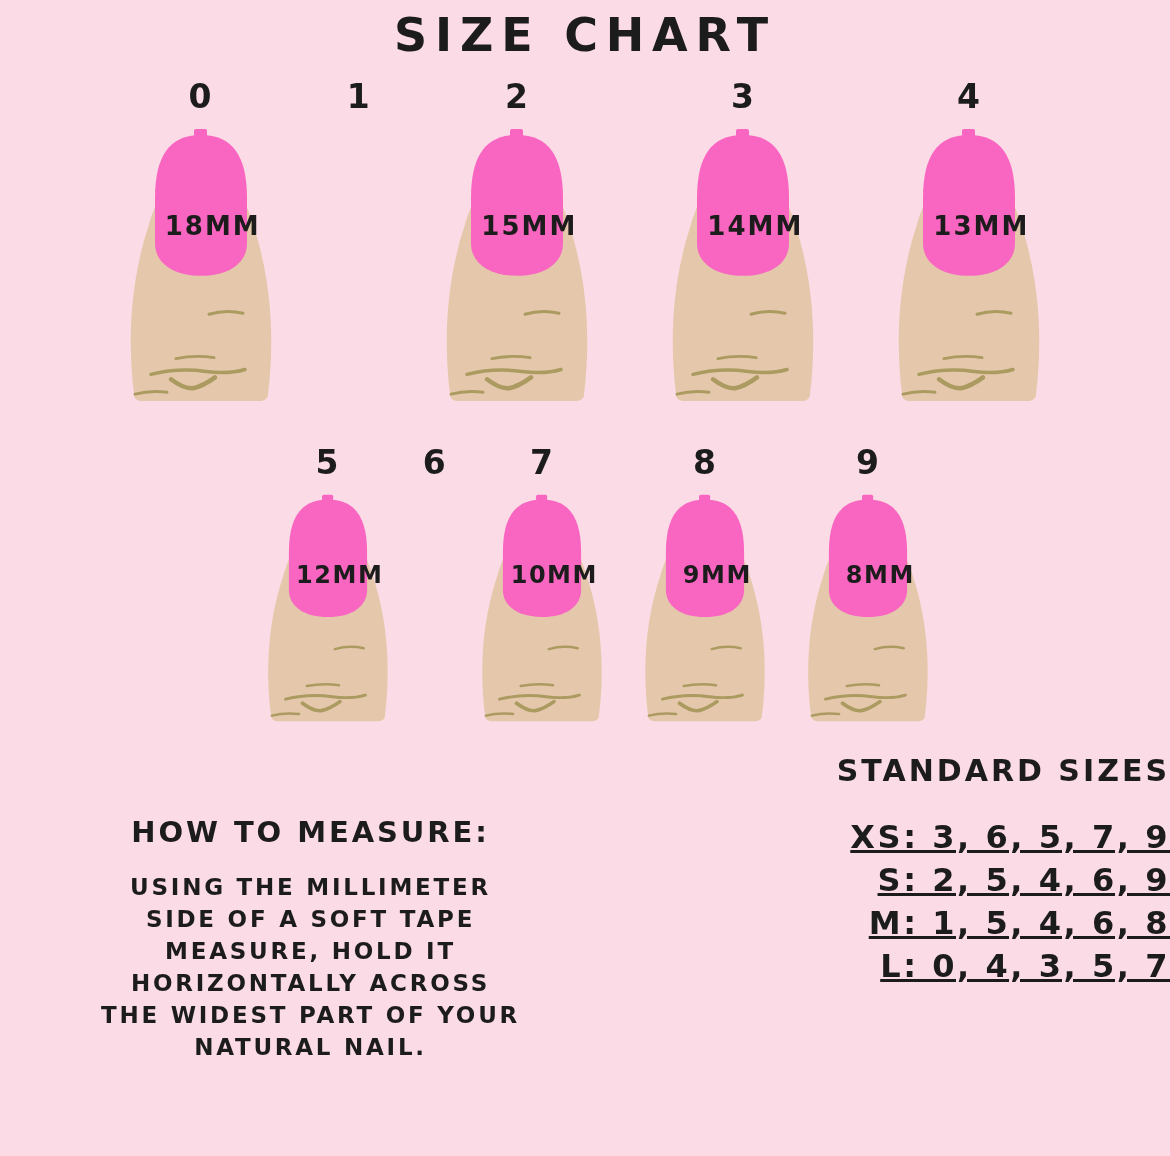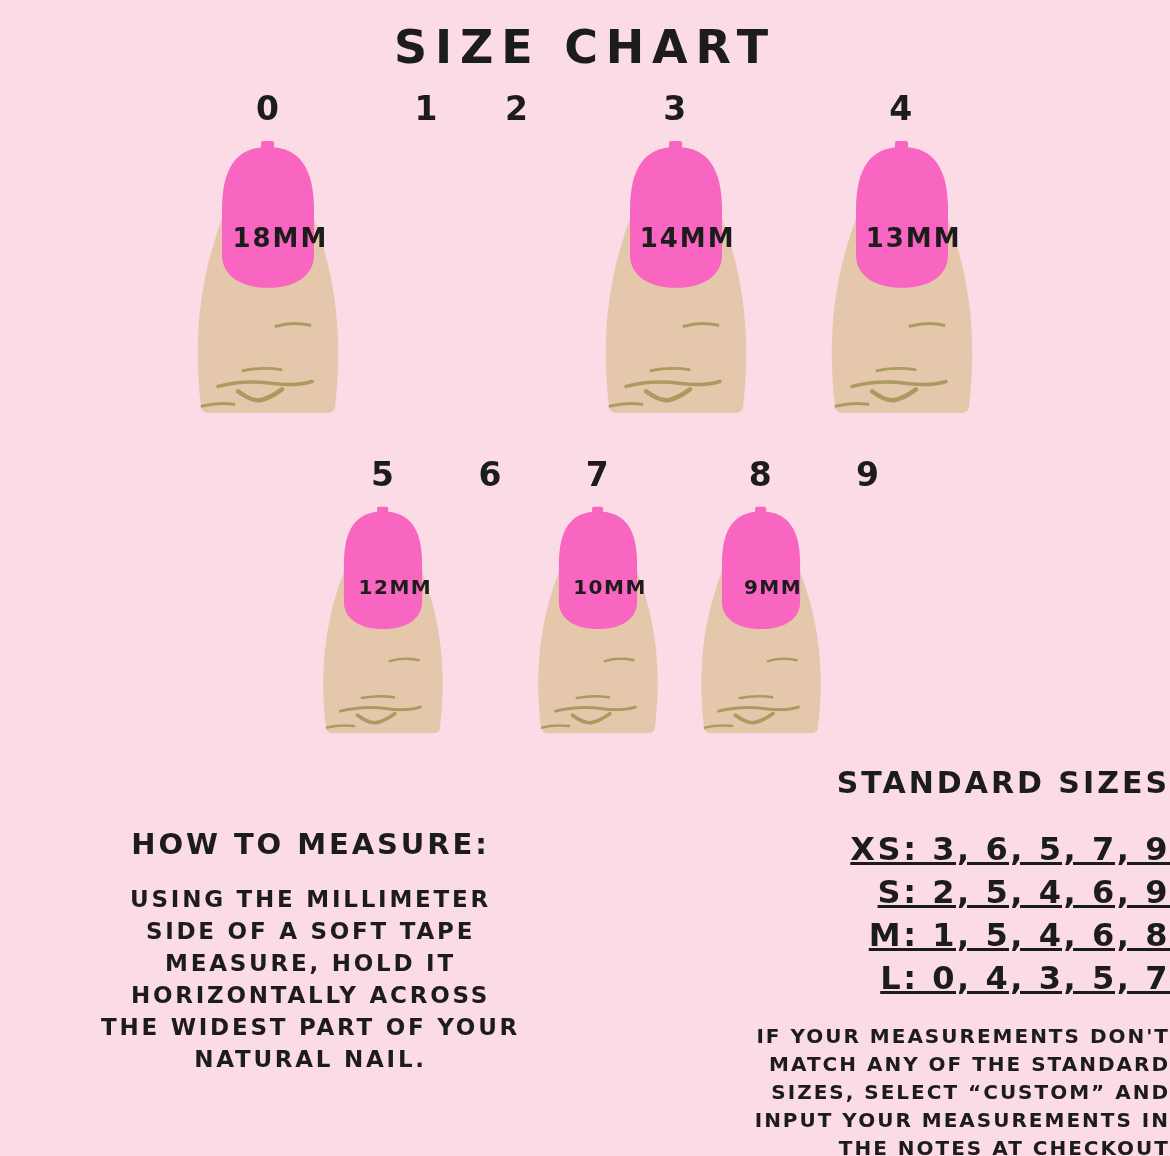--- a/index.html
+++ b/index.html
@@ -7,21 +7,21 @@
   .page {
     position:relative;
     width:1170px; height:1156px;
     overflow:hidden;
     background:var(--background,#FBDCE6);
     color:var(--text,#1C1C1C);
     font-family:"DejaVu Sans","Liberation Sans",sans-serif;
     font-weight:700;
   }
   .title {
-    padding-top:22px;
+    padding-top:10px;
     text-align:center;
     font-size:46px;
     letter-spacing:0.17em;
     line-height:1.1;
   }
   .finger-row { display:flex; justify-content:center; }
   .row-top    { gap:66px; margin-top:16px; }
   .row-bottom { gap:27px; margin-top:40px; transform:translateX(13px); }
   .finger-cell { display:flex; flex-direction:column; align-items:center; }
   .finger-num  { font-size:33px; line-height:40px; margin-bottom:10px; letter-spacing:0.05em; }
@@ -31,21 +31,21 @@
   .finger-svg { width:100%; height:100%; display:block; }
   .skin-shape   { fill:var(--finger,#E5C8AC); }
   .nail-shape   { fill:var(--nail,#F966C1); }
   .wrinkle-line { stroke:var(--wrinkle,#AB9B61); fill:none; stroke-linecap:round; }
   .mm-label {
     position:absolute; top:36%; left:12px; width:100%;
     transform:translateY(-50%);
     text-align:center;
     font-size:26px; letter-spacing:2px;
   }
-  .row-bottom .mm-label { font-size:20px; letter-spacing:1.5px; }
+  .row-bottom .mm-label { font-size:24px; letter-spacing:1.5px; }
   .bottom-section { display:flex; margin-top:30px; }
   .left-col  { width:585px; padding-left:36px; padding-top:62px; text-align:center; }
   .right-col { width:585px; padding-left:40px; text-align:right; }
   .left-col h2  { font-size:29px; letter-spacing:0.1em; }
   .right-col h2 { font-size:30px; letter-spacing:0.1em; }
   .pre { white-space:pre-line; }
   .htm-body { margin-top:22px; font-size:23px; line-height:32px; letter-spacing:0.12em; }
   .sub   { margin-top:4px;  font-size:19px; line-height:25px; letter-spacing:0.1em; }
   .sizes { margin-top:28px; font-size:32px; line-height:43px; letter-spacing:0.08em;text-decoration:underline; }
   .note  { margin-top:22px; font-size:20px; line-height:28px; letter-spacing:0.1em; }
@@ -78,20 +78,37 @@
       <div class="mm-label">18MM</div>
     </div>
   </div>
 
   <div class="finger-cell">
     <div class="finger-num">1</div>
   </div>
 
   <div class="finger-cell">
     <div class="finger-num">2</div>
+    <div class="finger-wrap">
+      <svg class="finger-svg" viewBox="0 0 160 280" preserveAspectRatio="none">
+        <path class="skin-shape" d="M13,271 C6,214 10,155 27,102 C39,60 57,37 80,37 C103,37 121,60 133,102
+                 C150,155 154,214 147,271 C147,276 143,278 138,278 L22,278 C17,278 13,276 13,271 Z"></path>
+        <rect class="nail-shape" x="73" y="2" width="13" height="10" rx="2"></rect>
+        <path class="nail-shape" d="M34,118 L34,72 C34,30 48,8 80,8 C112,8 126,30 126,72 L126,118
+                 C126,138 108,151 80,151 C52,151 34,138 34,118 Z"></path>
+        <g>
+          <path class="wrinkle-line" stroke-width="3" d="M88,190 Q105,185 122,189"></path>
+          <path class="wrinkle-line" stroke-width="3" d="M55,235 Q74,231 93,234"></path>
+          <path class="wrinkle-line" stroke-width="3.5" d="M30,251 Q57,244 85,248 Q108,251 124,246"></path>
+          <path class="wrinkle-line" stroke-width="4.5" d="M50,256 Q63,266 72,265 Q82,263 94,254"></path>
+          <path class="wrinkle-line" stroke-width="3" d="M14,271 Q29,267 46,269"></path>
+        </g>
+      </svg>
+      <div class="mm-label">15MM</div>
+    </div>
   </div>
 
   <div class="finger-cell">
     <div class="finger-num">3</div>
     <div class="finger-wrap">
       <svg class="finger-svg" viewBox="0 0 160 280" preserveAspectRatio="none">
         <path class="skin-shape" d="M13,271 C6,214 10,155 27,102 C39,60 57,37 80,37 C103,37 121,60 133,102
                  C150,155 154,214 147,271 C147,276 143,278 138,278 L22,278 C17,278 13,276 13,271 Z"></path>
         <rect class="nail-shape" x="73" y="2" width="13" height="10" rx="2"></rect>
         <path class="nail-shape" d="M34,118 L34,72 C34,30 48,8 80,8 C112,8 126,30 126,72 L126,118
@@ -193,20 +210,37 @@
           <path class="wrinkle-line" stroke-width="4.5" d="M50,256 Q63,266 72,265 Q82,263 94,254"></path>
           <path class="wrinkle-line" stroke-width="3" d="M14,271 Q29,267 46,269"></path>
         </g>
       </svg>
       <div class="mm-label">9MM</div>
     </div>
   </div>
 
   <div class="finger-cell">
     <div class="finger-num">9</div>
+    <div class="finger-wrap">
+      <svg class="finger-svg" viewBox="0 0 160 280" preserveAspectRatio="none">
+        <path class="skin-shape" d="M13,271 C6,214 10,155 27,102 C39,60 57,37 80,37 C103,37 121,60 133,102
+                 C150,155 154,214 147,271 C147,276 143,278 138,278 L22,278 C17,278 13,276 13,271 Z"></path>
+        <rect class="nail-shape" x="73" y="2" width="13" height="10" rx="2"></rect>
+        <path class="nail-shape" d="M34,118 L34,72 C34,30 48,8 80,8 C112,8 126,30 126,72 L126,118
+                 C126,138 108,151 80,151 C52,151 34,138 34,118 Z"></path>
+        <g>
+          <path class="wrinkle-line" stroke-width="3" d="M88,190 Q105,185 122,189"></path>
+          <path class="wrinkle-line" stroke-width="3" d="M55,235 Q74,231 93,234"></path>
+          <path class="wrinkle-line" stroke-width="3.5" d="M30,251 Q57,244 85,248 Q108,251 124,246"></path>
+          <path class="wrinkle-line" stroke-width="4.5" d="M50,256 Q63,266 72,265 Q82,263 94,254"></path>
+          <path class="wrinkle-line" stroke-width="3" d="M14,271 Q29,267 46,269"></path>
+        </g>
+      </svg>
+      <div class="mm-label">8MM</div>
+    </div>
   </div>
 </section>
 
   <section class="bottom-section">
 
     <div class="left-col">
       <h2>HOW TO MEASURE:</h2>
       <div class="htm-body pre">USING THE MILLIMETER
 SIDE OF A SOFT TAPE
 MEASURE, HOLD IT
@@ -214,21 +248,16 @@
 THE WIDEST PART OF YOUR
 NATURAL NAIL.</div>
     </div>
 
     <div class="right-col">
       <h2>STANDARD SIZES</h2>
       <div class="sizes pre">XS: 3, 6, 5, 7, 9
 S: 2, 5, 4, 6, 9
 M: 1, 5, 4, 6, 8
 L: 0, 4, 3, 5, 7</div>
-      <div class="note pre">IF YOUR MEASUREMENTS DON'T
-MATCH ANY OF THE STANDARD
-SIZES, SELECT “CUSTOM” AND
-INPUT YOUR MEASUREMENTS IN
-THE NOTES AT CHECKOUT</div>
     </div>
 
   </section>
 </div>
 
 </body></html>

